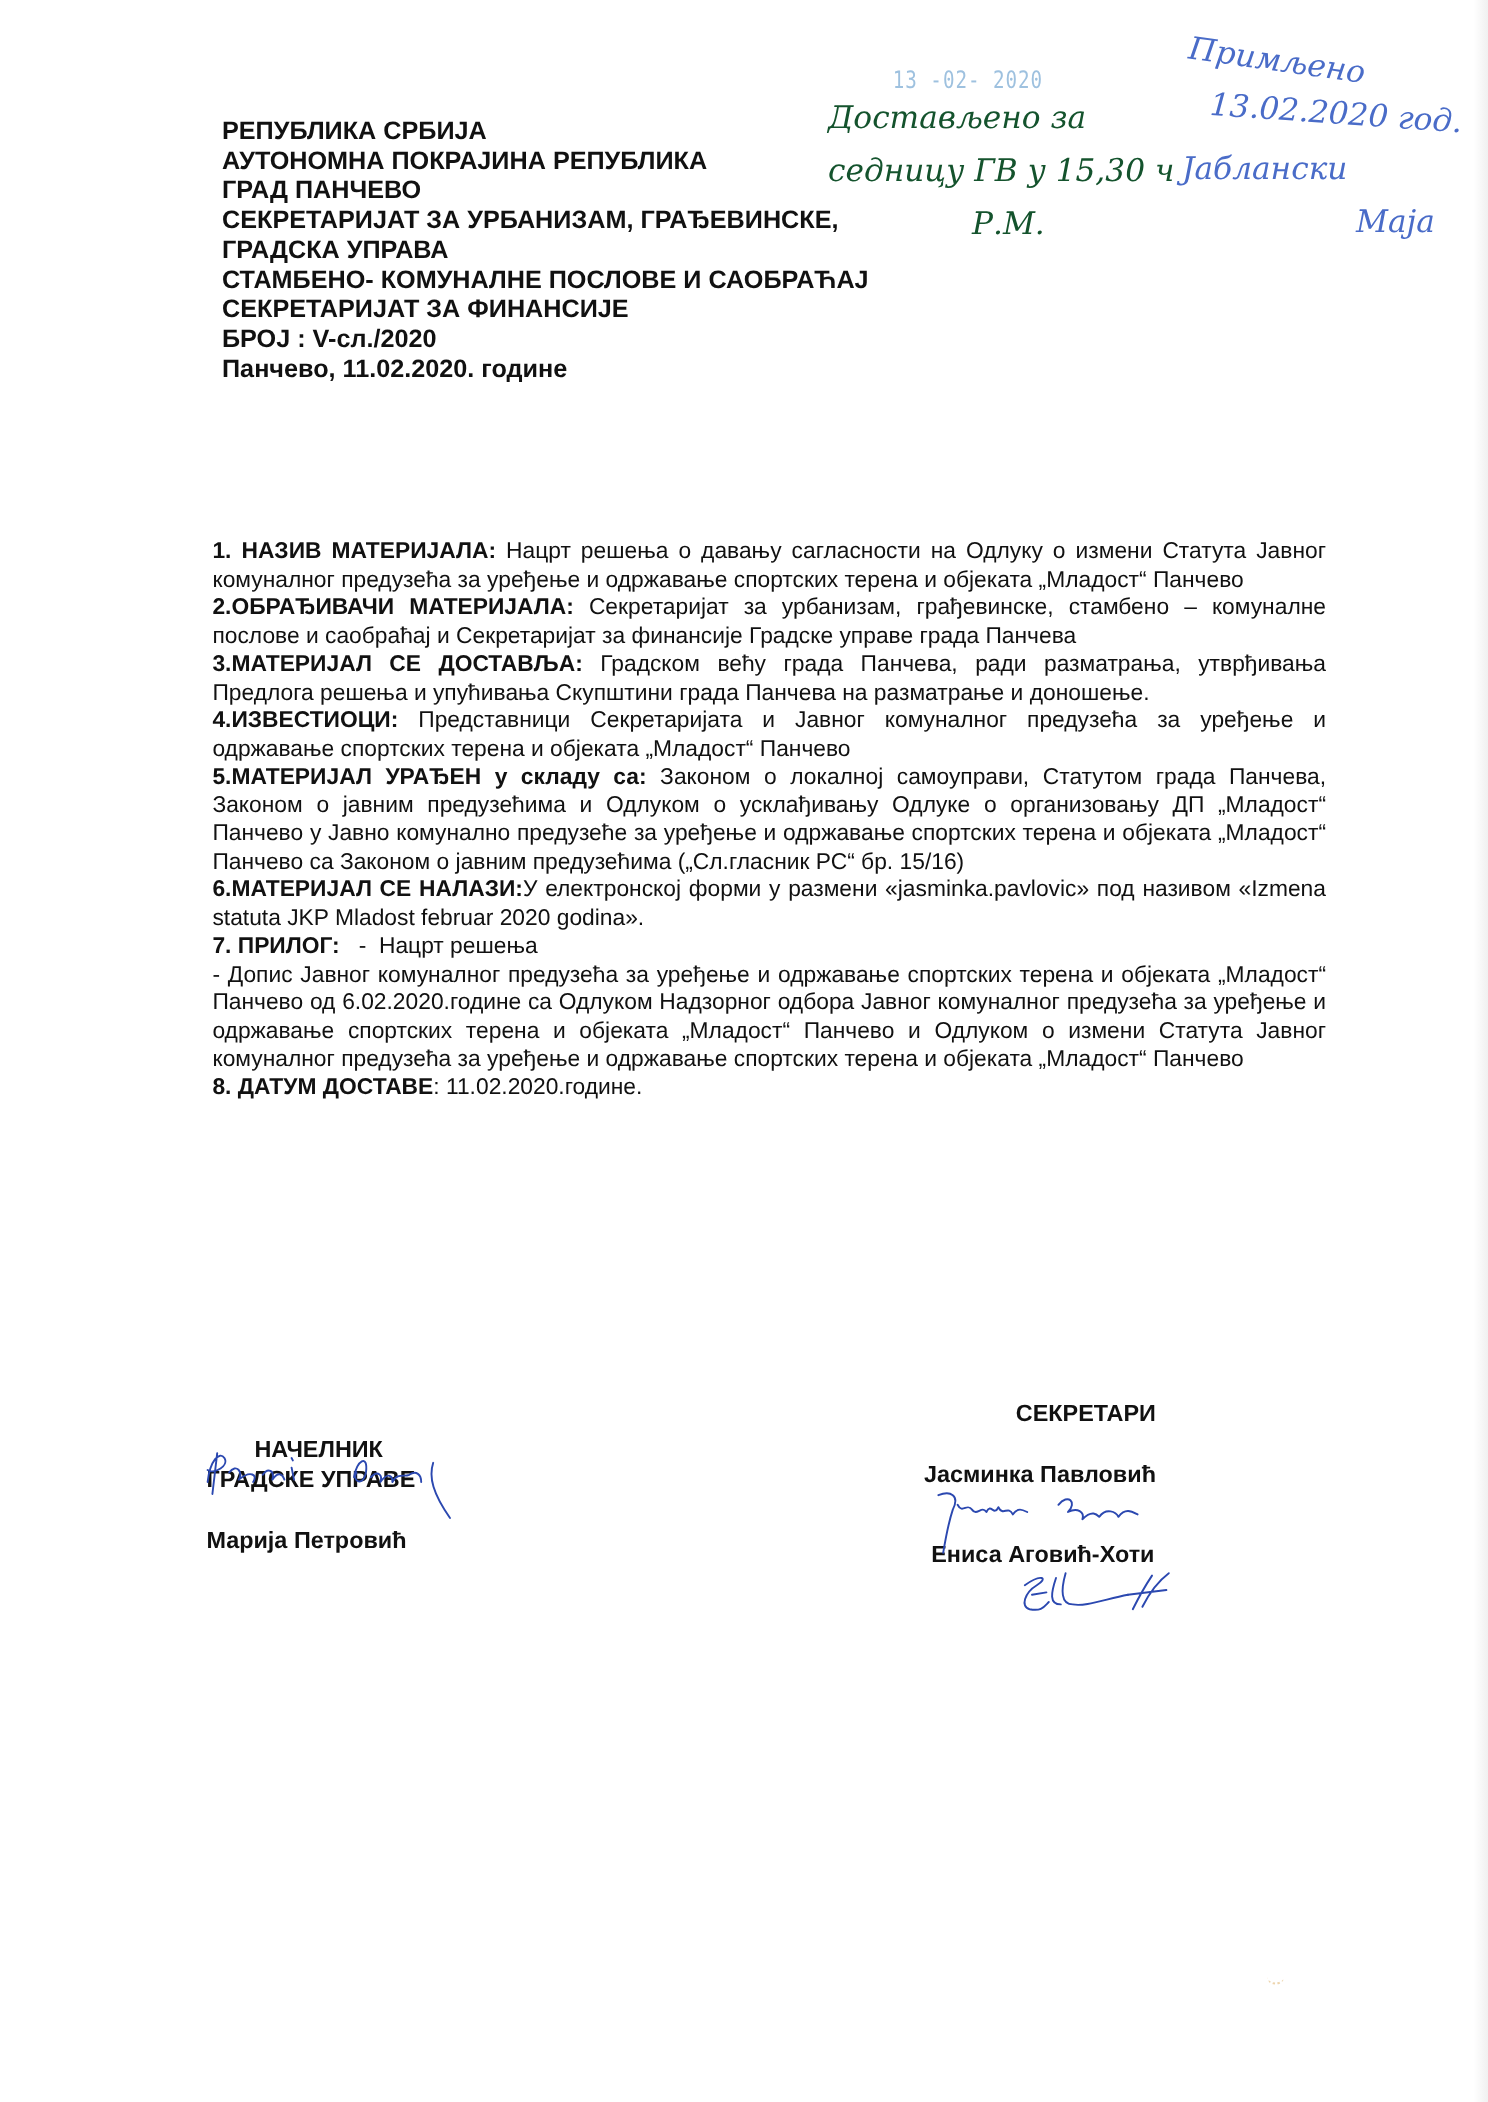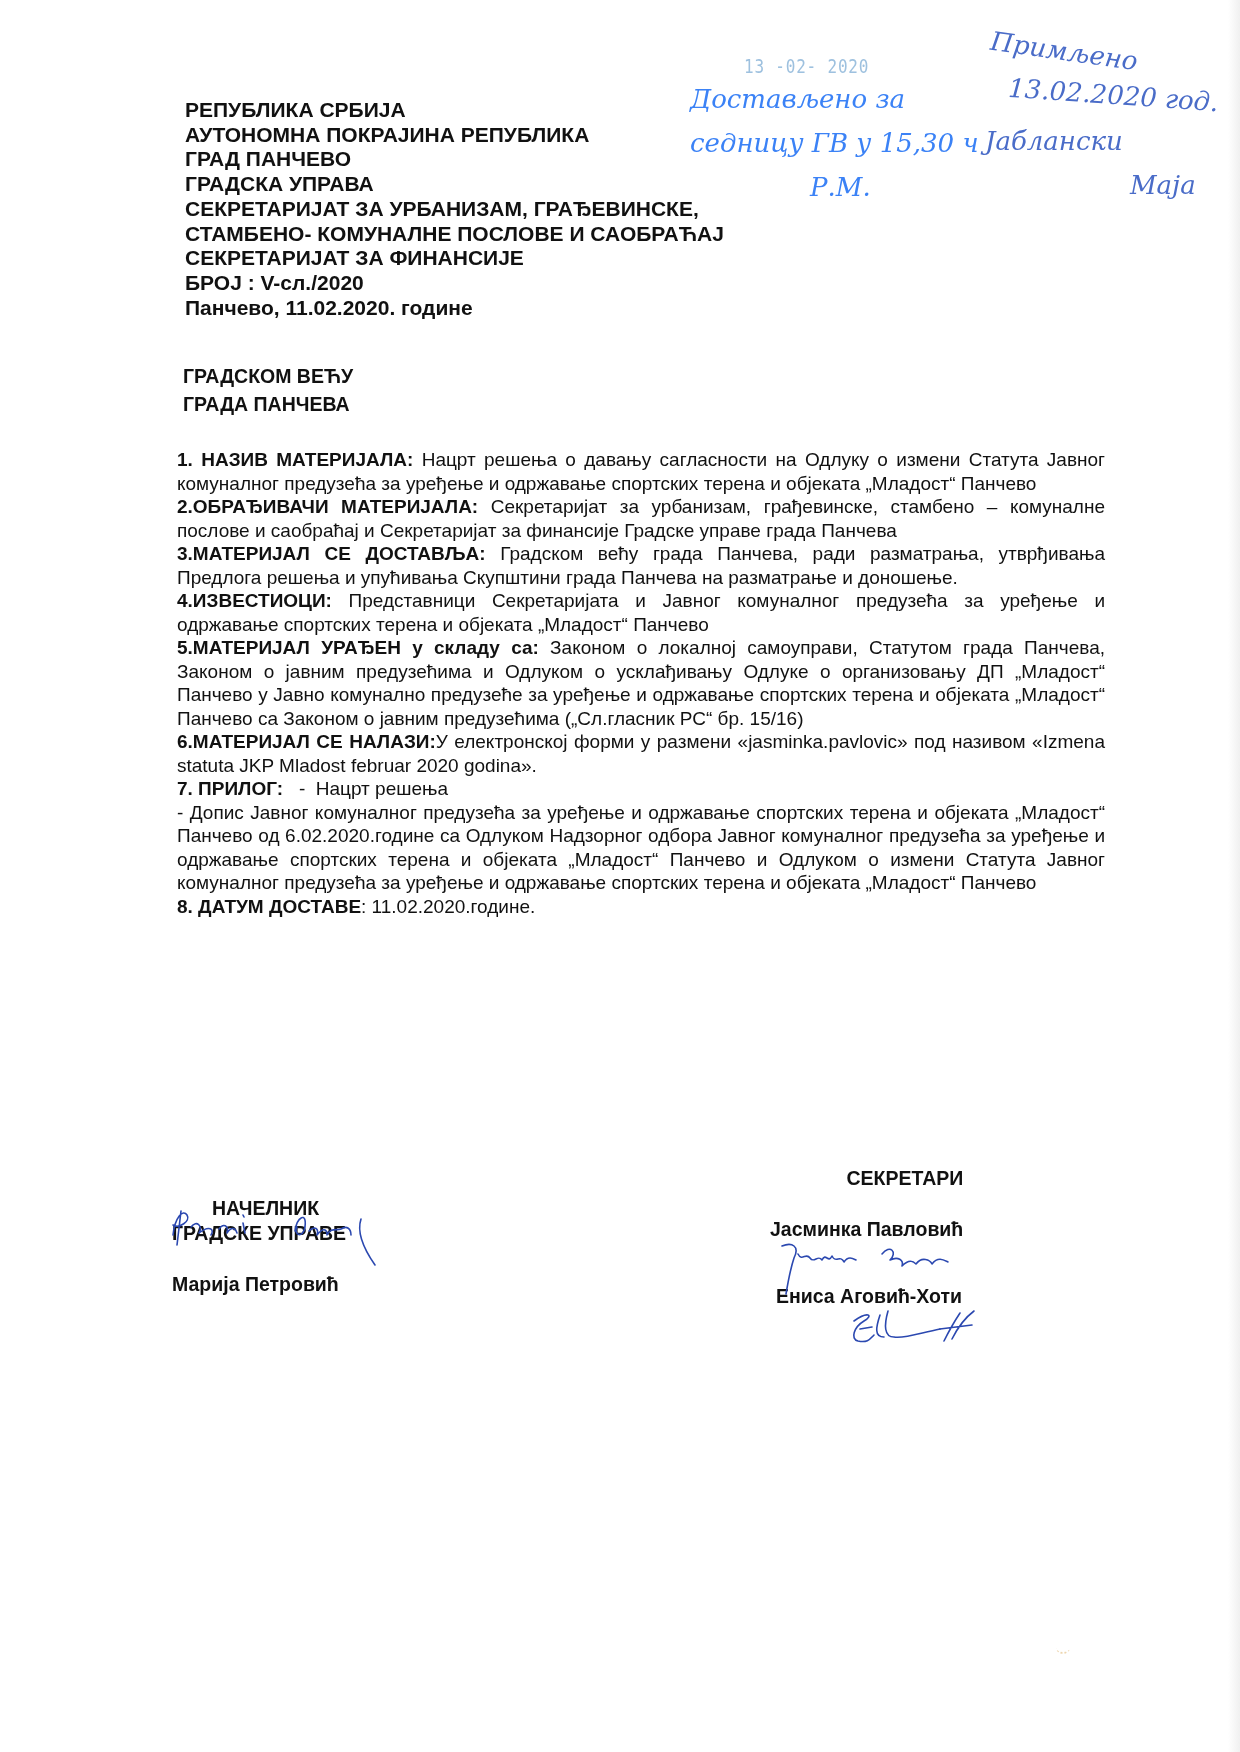--- a/index.html
+++ b/index.html
@@ -14,58 +14,54 @@
     .body { position: absolute; left: 177px; top: 448px; width: 928px; font-size: 19px; line-height: 23.5px; }
     .item { margin: 0; }
     .j { text-align: justify; text-align-last: left; }
     .lbl { font-weight: bold; }
     .sig-left { position: absolute; left: 172px; top: 1162px; font-weight: bold; font-size: 19.5px; line-height: 25px; }
     .sig-left .t1 { padding-left: 40px; margin-top: 34px; }
     .sig-right { position: absolute; left: 770px; top: 1166px; font-weight: bold; font-size: 19.5px; line-height: 25px; }
     .sig-right .t1 { padding-left: 55px; text-align: right; }
     .stamp { position: absolute; left: 744px; top: 54px; color: #9ec1df; font-family: "DejaVu Sans Mono", monospace;
              font-size: 20px; letter-spacing: 1px; transform: scaleX(0.8); transform-origin: left; }
-    .hw { position: absolute; color: #3b82f6; font-family: "DejaVu Serif", serif; font-style: italic; font-size: 26px;
+    .hw { position: absolute; color: #14532d; font-family: "DejaVu Serif", serif; font-style: italic; font-size: 26px;
           white-space: nowrap; }
     .hw.light { color: #4a6cc8; }
     svg.sig { position: absolute; overflow: visible; }
     svg.sig path { fill: none; stroke: #2b48b0; stroke-width: 1.6; stroke-linecap: round; stroke-linejoin: round; }
     .speck { position: absolute; left: 1056px; top: 1642px; width: 14px; height: 10px; border-bottom: 2px dotted #e6c48c; border-radius: 50%; opacity: 0.7; }
   </style>
 </head>
 <body>
 
 <div class="page">
   <div class="edge"></div>
 
   <div class="hdr">
     <div>РЕПУБЛИКА СРБИЈА</div>
     <div>АУТОНОМНА ПОКРАЈИНА РЕПУБЛИКА</div>
     <div>ГРАД ПАНЧЕВО</div>
+    <div>СЕКРЕТАРИЈАТ ЗА  УРБАНИЗАМ, ГРАЂЕВИНСКЕ,</div>
     <div>ГРАДСКА УПРАВА</div>
-    <div>СЕКРЕТАРИЈАТ ЗА  УРБАНИЗАМ, ГРАЂЕВИНСКЕ,</div>
     <div>СТАМБЕНО- КОМУНАЛНЕ ПОСЛОВЕ И САОБРАЋАЈ</div>
     <div>СЕКРЕТАРИЈАТ ЗА ФИНАНСИЈЕ</div>
     <div>БРОЈ : V-сл./2020</div>
     <div>Панчево, 11.02.2020. године</div>
   </div>
 
   <div class="stamp">13 -02- 2020</div>
   <div class="hw" style="left:690px; top:84px;">Достављено за</div>
   <div class="hw" style="left:690px; top:128px;">седницу ГВ у 15,30 ч</div>
   <div class="hw" style="left:810px; top:172px;">Р.М.</div>
   <div class="hw light" style="left:990px; top:36px; transform:rotate(8deg);">Примљено</div>
   <div class="hw light" style="left:1008px; top:80px; transform:rotate(4deg);">13.02.2020 год.</div>
   <div class="hw light" style="left:985px; top:126px;">Јаблански</div>
   <div class="hw light" style="left:1130px; top:170px;">Маја</div>
 
-  <div class="addr">
-    <div>ГРАДСКОМ ВЕЋУ</div>
-    <div>ГРАДА ПАНЧЕВА</div>
-  </div>
 
   <div class="body">
     <p class="item j"><span class="lbl">1. НАЗИВ МАТЕРИЈАЛА:</span><span> Нацрт решења о давању сагласности на Одлуку о измени Статута Јавног комуналног предузећа за уређење и одржавање спортских терена и објеката „Младост“ Панчево</span></p>
     <p class="item j"><span class="lbl">2.ОБРАЂИВАЧИ МАТЕРИЈАЛА:</span><span> Секретаријат за  урбанизам, грађевинске, стамбено – комуналне послове и саобраћај и Секретаријат за финансије Градске управе града Панчева</span></p>
     <p class="item j"><span class="lbl">3.МАТЕРИЈАЛ СЕ ДОСТАВЉА:</span><span> Градском већу града Панчева, ради разматрања, утврђивања Предлога решења и упућивања Скупштини града Панчева на разматрање и доношење.</span></p>
     <p class="item j"><span class="lbl">4.ИЗВЕСТИОЦИ:</span><span> Представници Секретаријата и Јавног комуналног предузећа за уређење и одржавање спортских терена и објеката „Младост“ Панчево</span></p>
     <p class="item j"><span class="lbl">5.МАТЕРИЈАЛ УРАЂЕН у складу са:</span><span> Законом о локалној самоуправи, Статутом града Панчева, Законом о јавним предузећима и Одлуком о усклађивању Одлуке о организовању ДП „Младост“ Панчево у Јавно комунално предузеће за уређење и одржавање спортских терена и објеката „Младост“ Панчево  са Законом о јавним предузећима („Сл.гласник РС“ бр. 15/16)</span></p>
     <p class="item j"><span class="lbl">6.МАТЕРИЈАЛ СЕ НАЛАЗИ:</span><span>У електронској форми у размени «jasminka.pavlovic» под називом «Izmena statuta JKP Mladost februar 2020 godina».</span></p>
     <p class="item"><span class="lbl">7. ПРИЛОГ:</span><span style="white-space:pre">   -  Нацрт решења</span></p>
     <p class="item j">- Допис Јавног комуналног предузећа за уређење и одржавање спортских терена и објеката „Младост“ Панчево од 6.02.2020.године са Одлуком Надзорног одбора Јавног комуналног предузећа за уређење и одржавање спортских терена и објеката „Младост“ Панчево и Одлуком о измени Статута Јавног комуналног предузећа за уређење и одржавање спортских терена и објеката „Младост“ Панчево</p>

